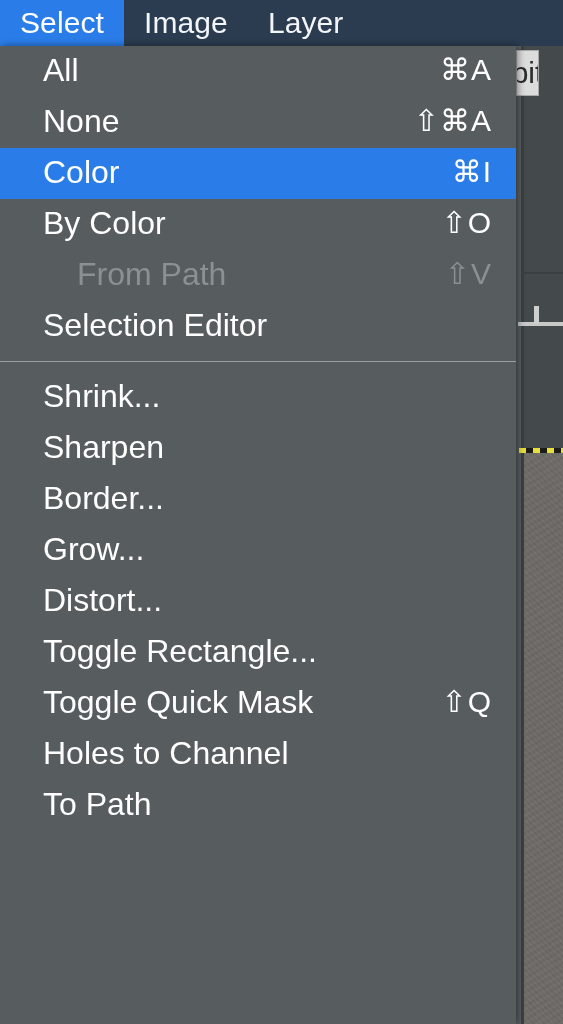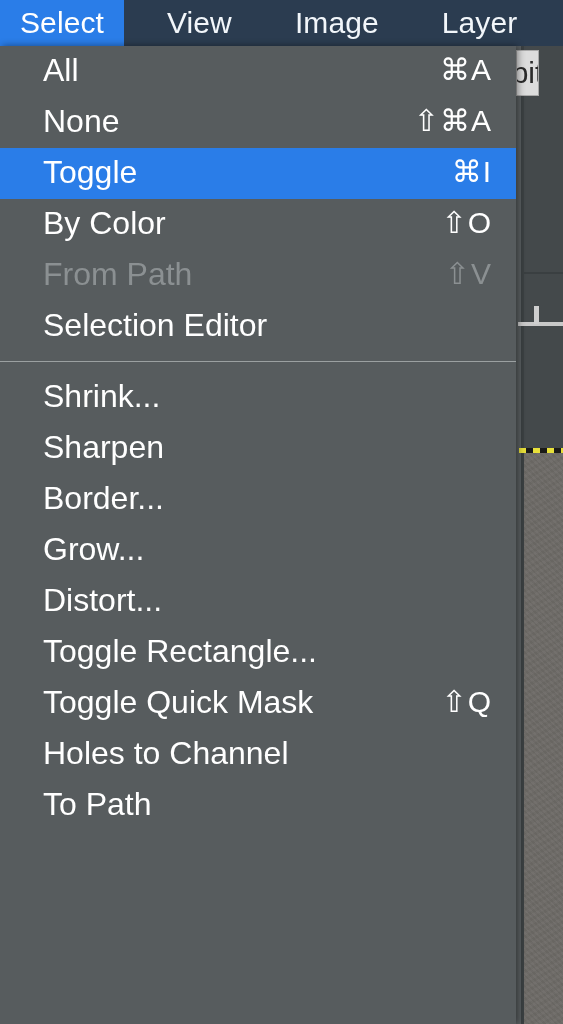--- a/index.html
+++ b/index.html
@@ -86,21 +86,20 @@
 
   
   .menubar {
     position: absolute;
     left: 0; top: 0;
     width: 563px; height: 46px;
     background: #2b3c50;
     display: flex;
     align-items: stretch;
     z-index: 20;
-    gap: 23px;
   }
   .menubar-item {
     display: flex;
     align-items: center;
     justify-content: center;
     color: #f2f6fa;
     font-size: 30px;
     font-weight: 500;
     letter-spacing: 0.1px;
     padding: 0 20px;
@@ -147,20 +146,21 @@
     letter-spacing: 1px;
     line-height: 1;
     padding-bottom: 3px;
     text-align: right;
   }
   .menu-item.selected {
     background: #2a7de8;
   }
   .menu-item.disabled {
     color: #8b9092;
+    margin-left: 34px;
   }
   .menu-item.disabled .shortcut { color: #8b9092; }
 
   .menu-separator {
     height: 1px;
     margin: 9px 0 10px 0;
     background: #9ba0a1;
   }
 </style>
 </head>
@@ -177,23 +177,20 @@
     <div class="guide-hline"></div>
     <div class="guide-tick"></div>
     <div class="marching-ants"></div>
   </div>
 
   <div class="menubar">
     <div class="menubar-item active">
       <span>Select</span>
     </div>
     <div class="menubar-item">
-      <span>View</span>
-    </div>
-    <div class="menubar-item">
       <span>Image</span>
     </div>
     <div class="menubar-item">
       <span>Layer</span>
     </div>
   </div>
 
   <div style="position:absolute;left:516px;top:50px;width:23px;height:46px;background:#dcdcdc;border:1px solid #a9a9a9;box-sizing:border-box;display:flex;align-items:center;justify-content:center;color:#2b2b2b;font-size:30px;z-index:25;overflow:hidden;">
     <span>bit</span>
   </div>
@@ -202,21 +199,21 @@
     <div class="menu-list" id="menu-list">
         <div class="menu-item">
           <span class="label">All</span>
           <span class="shortcut">⌘A</span>
         </div>
         <div class="menu-item">
           <span class="label">None</span>
           <span class="shortcut">⇧⌘A</span>
         </div>
         <div class="menu-item selected">
-          <span class="label">Toggle</span>
+          <span class="label">Color</span>
           <span class="shortcut">⌘I</span>
         </div>
         <div class="menu-item">
           <span class="label">By Color</span>
           <span class="shortcut">⇧O</span>
         </div>
         <div class="menu-item disabled">
           <span class="label">From Path</span>
           <span class="shortcut">⇧V</span>
         </div>

